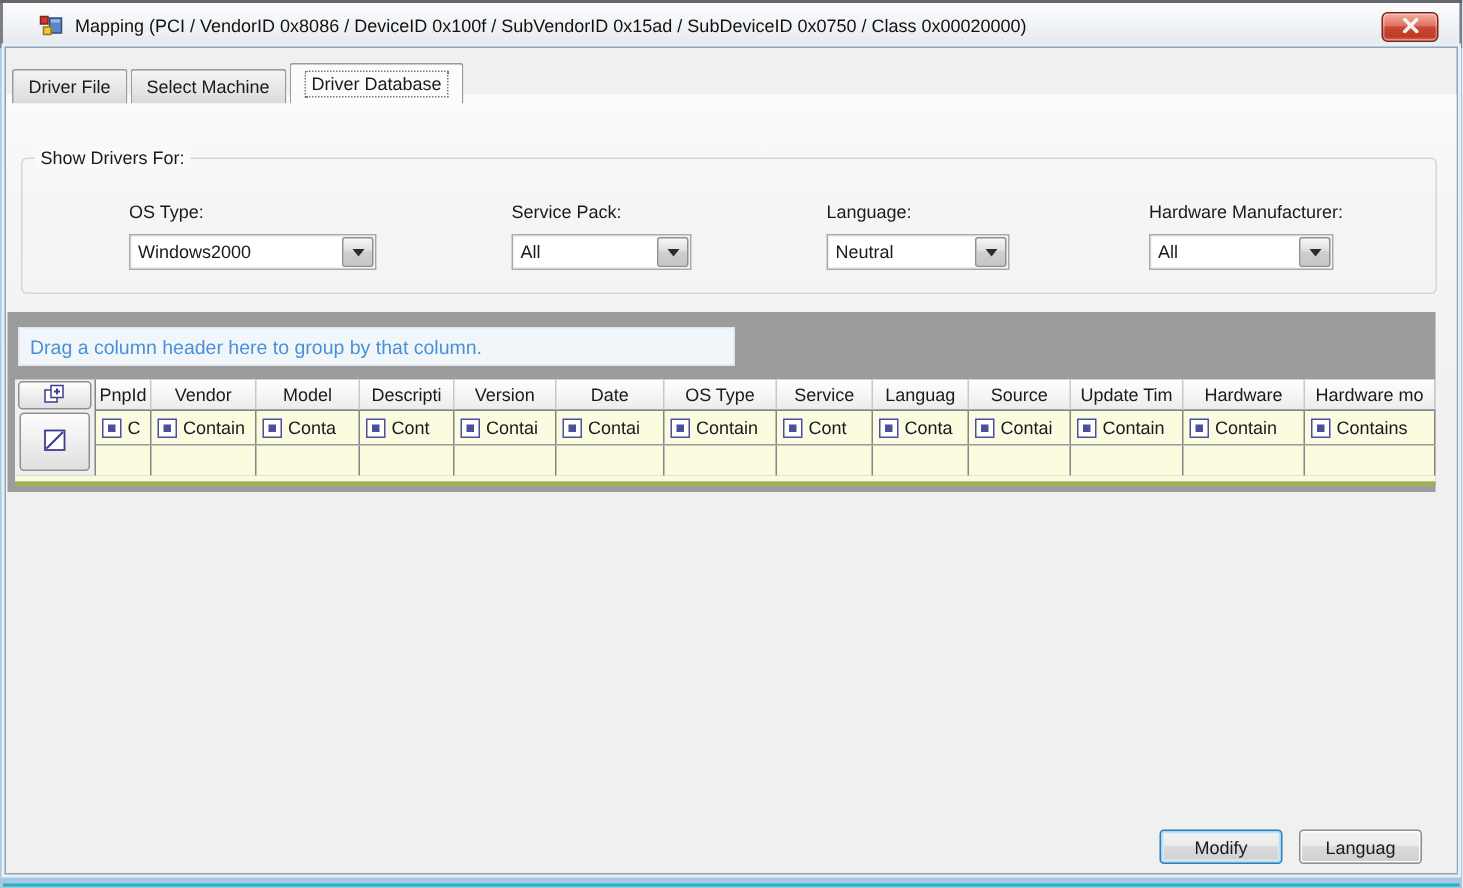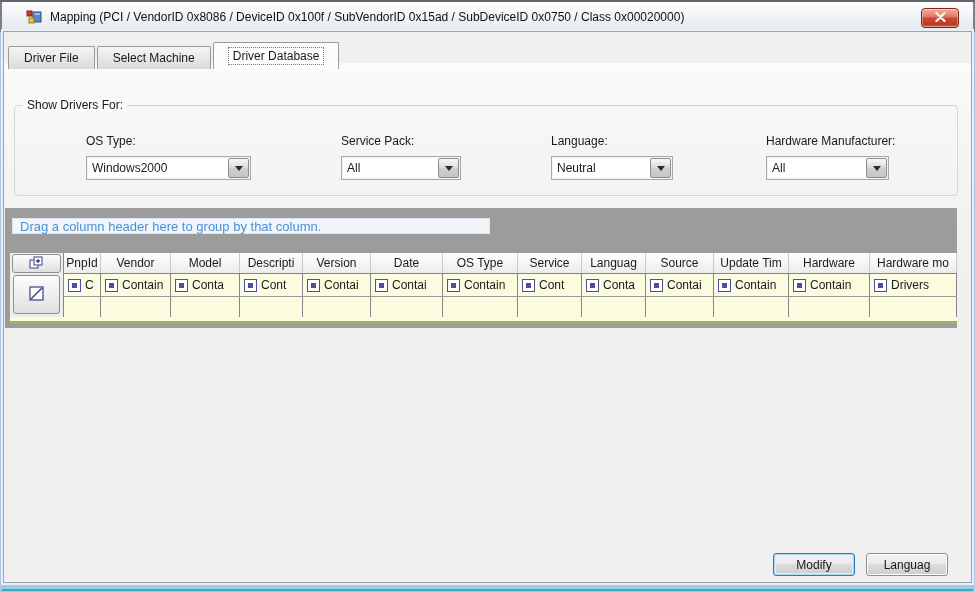--- a/index.html
+++ b/index.html
@@ -21,21 +21,21 @@
     background:linear-gradient(#f3b0a1,#e0725f 45%,#c94a35 50%,#bd3a26 85%,#d86a52);
     box-shadow:inset 0 0 0 1px rgba(255,255,255,.35);
     display:flex; align-items:center; justify-content:center; cursor:pointer; }
 
   
   .client { position:absolute; left:4px; right:4px; top:30px; bottom:10px; background:#f0f0f0;
     box-shadow:0 0 0 1px #93a5b5, 0 0 0 3px #e7eff7; }
 
   
   .tabs { position:absolute; left:4px; top:6px; display:flex; align-items:flex-end; height:31px; z-index:3; }
-  .tab { height:23px; padding:0 15px; margin-right:2px; display:flex; align-items:center;
+  .tab { height:23px; padding:0 10px; margin-right:2px; display:flex; align-items:center;
     background:linear-gradient(#f5f5f5,#dadada); border:1px solid #9a9a9a; border-bottom:none;
     border-radius:2px 2px 0 0; cursor:pointer; }
   .tab.selected { height:27px; background:#fcfcfc; position:relative; z-index:4; }
   .tab.selected .tab-label { outline:1px dotted #7a7a7a; padding:1px 4px; }
   .tabs-underline { position:absolute; left:0; right:0; top:36px; height:1px; background:#d2d2d2; }
 
   
   .page { position:absolute; left:0; right:0; top:31px; bottom:0;
     background:linear-gradient(180deg,#fbfbfb 0,#f6f6f6 60px,#f0f0f0 230px); }
 
@@ -51,21 +51,21 @@
     background:linear-gradient(#f7f7f7,#dedede 45%,#cfcfcf 50%,#c6c6c6);
     display:flex; align-items:center; justify-content:center; }
   .arr { width:0; height:0; border-left:4px solid transparent; border-right:4px solid transparent; border-top:5px solid #2b2b2b; }
   .f0 .field-label{left:71px;}  .f0 .combo{left:71px; width:165px;}
   .f1 .field-label{left:326px;} .f1 .combo{left:326px; width:120px;}
   .f2 .field-label{left:536px;} .f2 .combo{left:536px; width:122px;}
   .f3 .field-label{left:751px;} .f3 .combo{left:751px; width:123px;}
 
   
   .band { position:absolute; left:1px; top:145px; width:952px; height:120px; background:#9c9c9c; }
-  .group-hint { position:absolute; left:7px; top:10px; width:478px; height:16px;
+  .group-hint { position:absolute; left:7px; top:10px; width:478px; height:26px;
     background:#f1f6fa; border:1px solid #dfe5ea; color:#4a90d9; font-size:13px;
     display:flex; align-items:center; padding-left:7px; }
 
   .grid { position:absolute; left:5px; top:45px; width:947px; }
   .grid-top { display:flex; }
   .sel-col { width:54px; height:64px; background:#efefef; border-right:1px solid #868686; padding:1px; }
   .btn-cust { height:19px; margin:0 1px 1px 1px; border:1px solid #8f8f8f; border-radius:3px;
     background:linear-gradient(#fdfdfd,#e0e0e0); display:flex; align-items:center; justify-content:center; cursor:pointer; }
   .btn-filter { height:39px; margin:2px 2px; border:1px solid #8f8f8f; border-radius:3px;
     background:linear-gradient(#fdfdfd,#e0e0e0); display:flex; align-items:center; justify-content:center; cursor:pointer; }
@@ -294,21 +294,21 @@
                 <div class="fc c12">
                     <span class="fic">
                       <span class="fici"></span>
                     </span>
                     <span>Contain</span>
                   </div>
                 <div class="fc c13">
                     <span class="fic">
                       <span class="fici"></span>
                     </span>
-                    <span>Drivers</span>
+                    <span>Contains</span>
                   </div>
               </div>
 
               <div class="empty-row">
                 <div class="ec c1"></div>
                 <div class="ec c2"></div>
                 <div class="ec c3"></div>
                 <div class="ec c4"></div>
                 <div class="ec c5"></div>
                 <div class="ec c6"></div>

